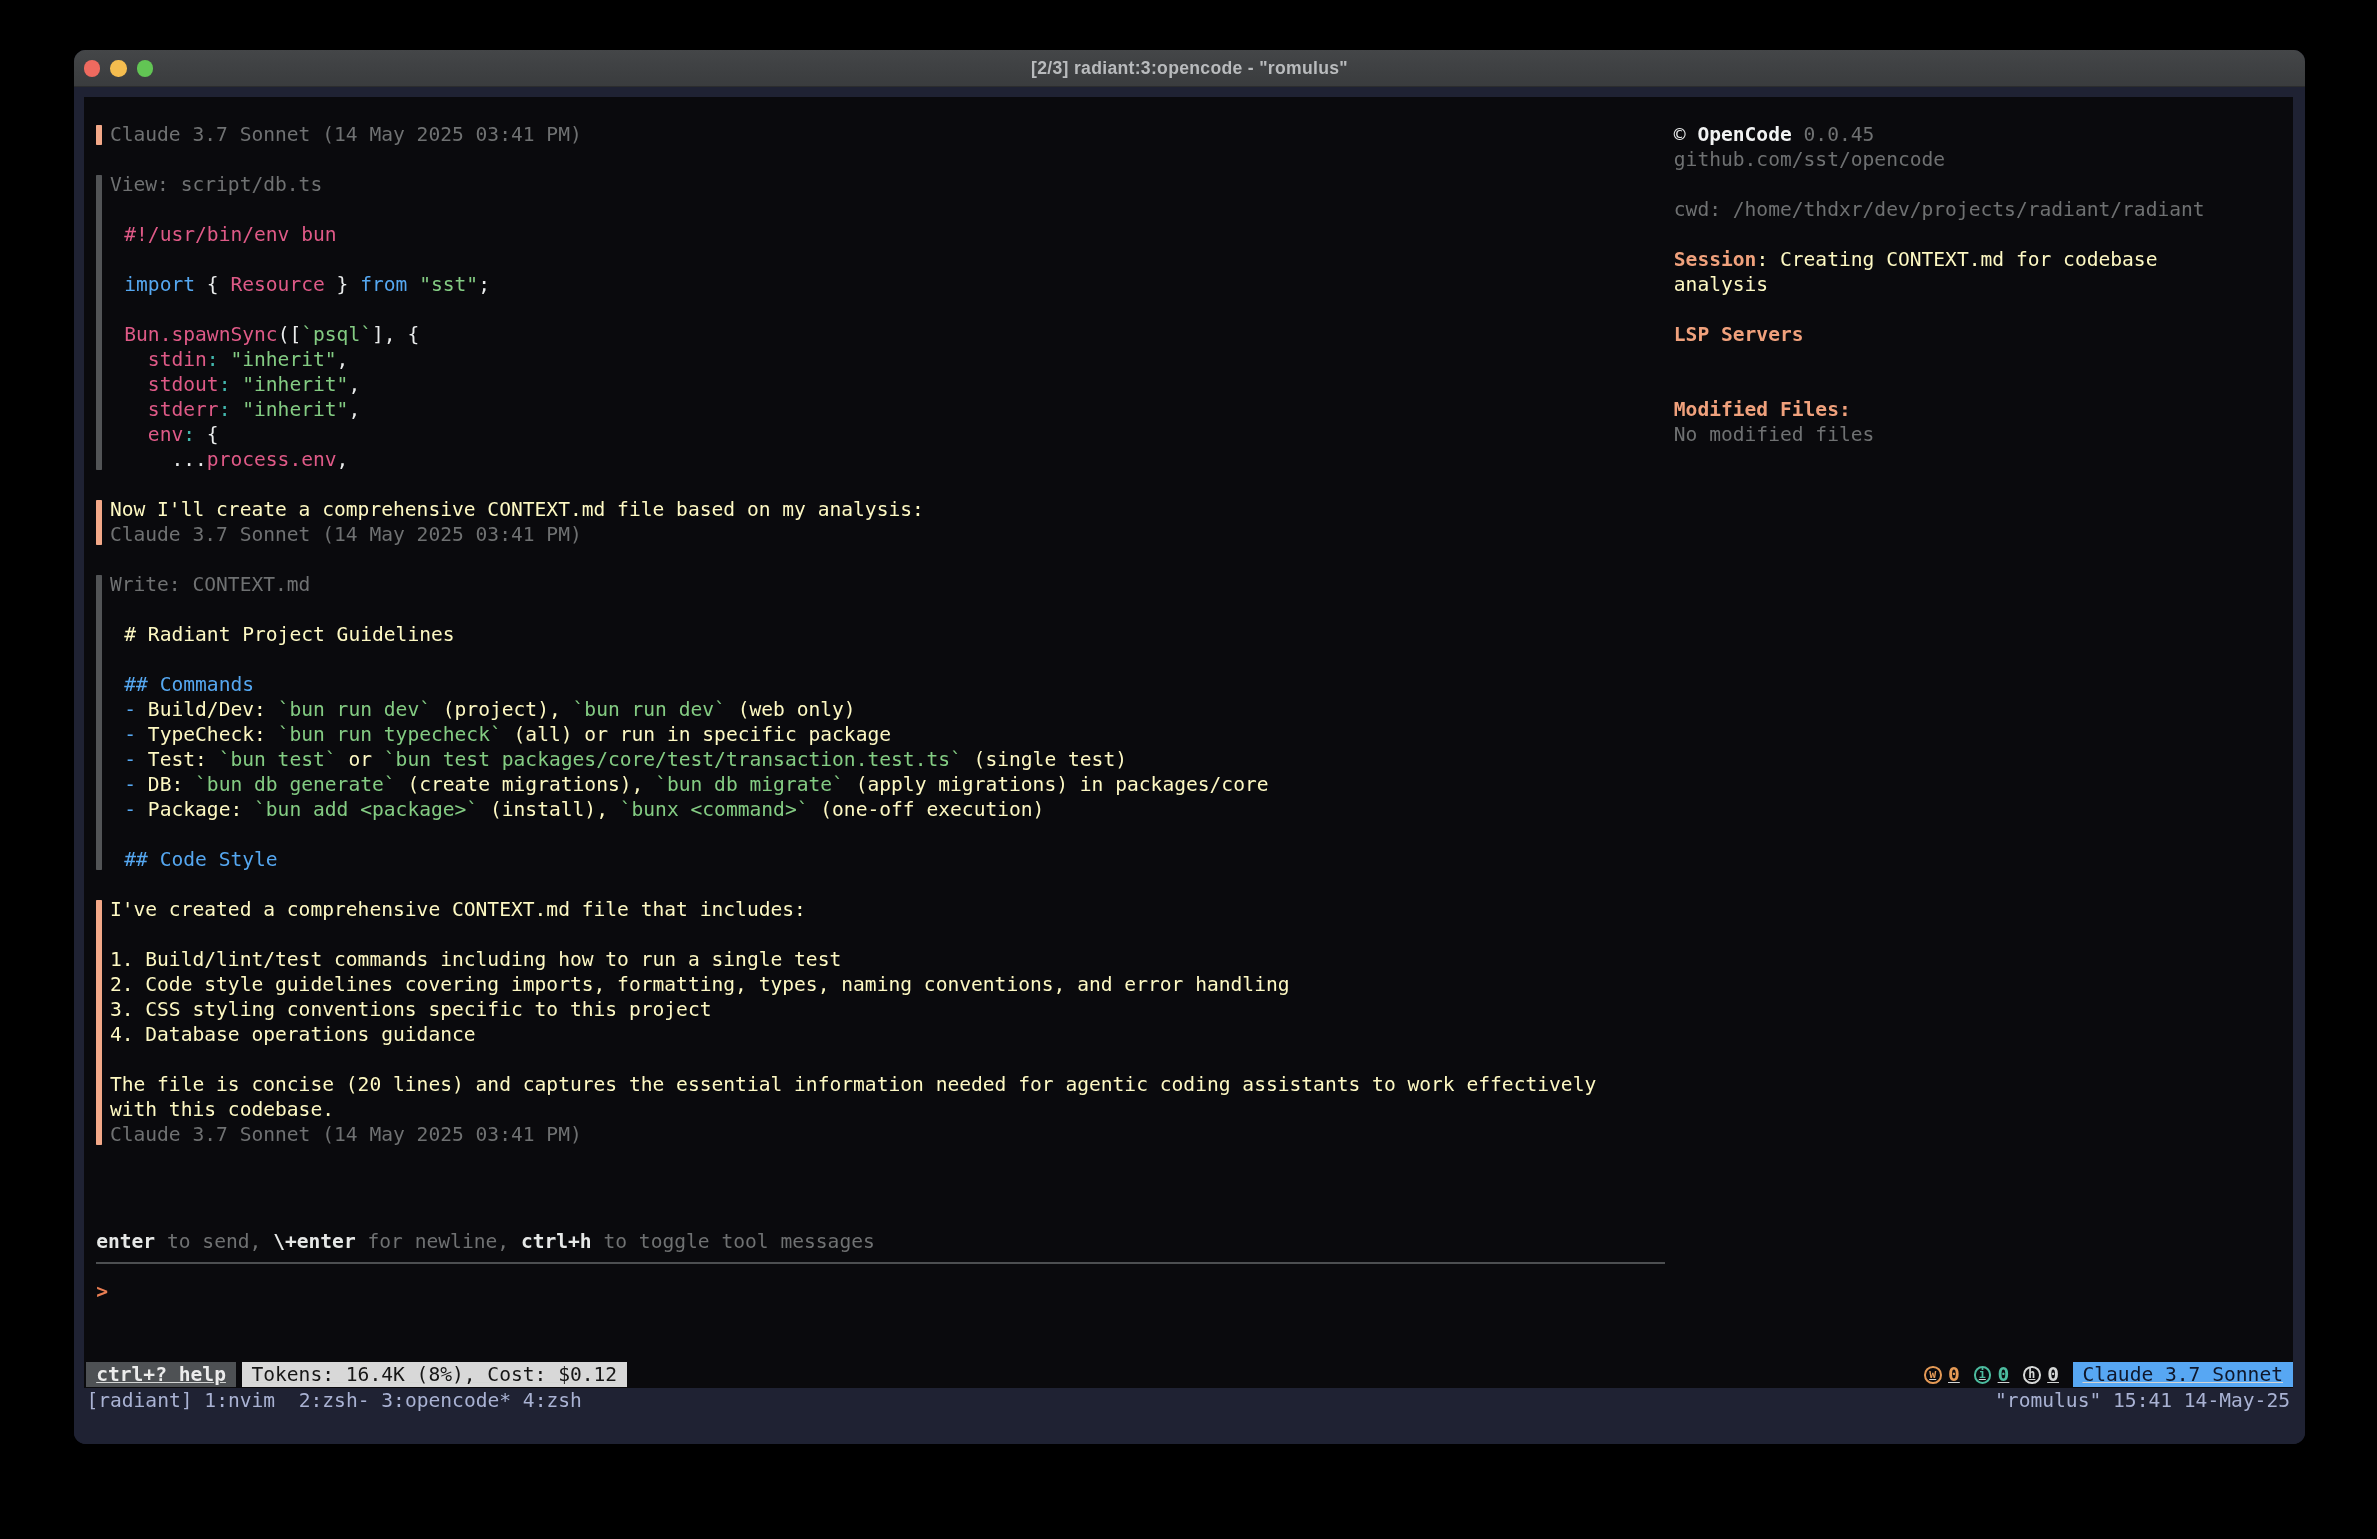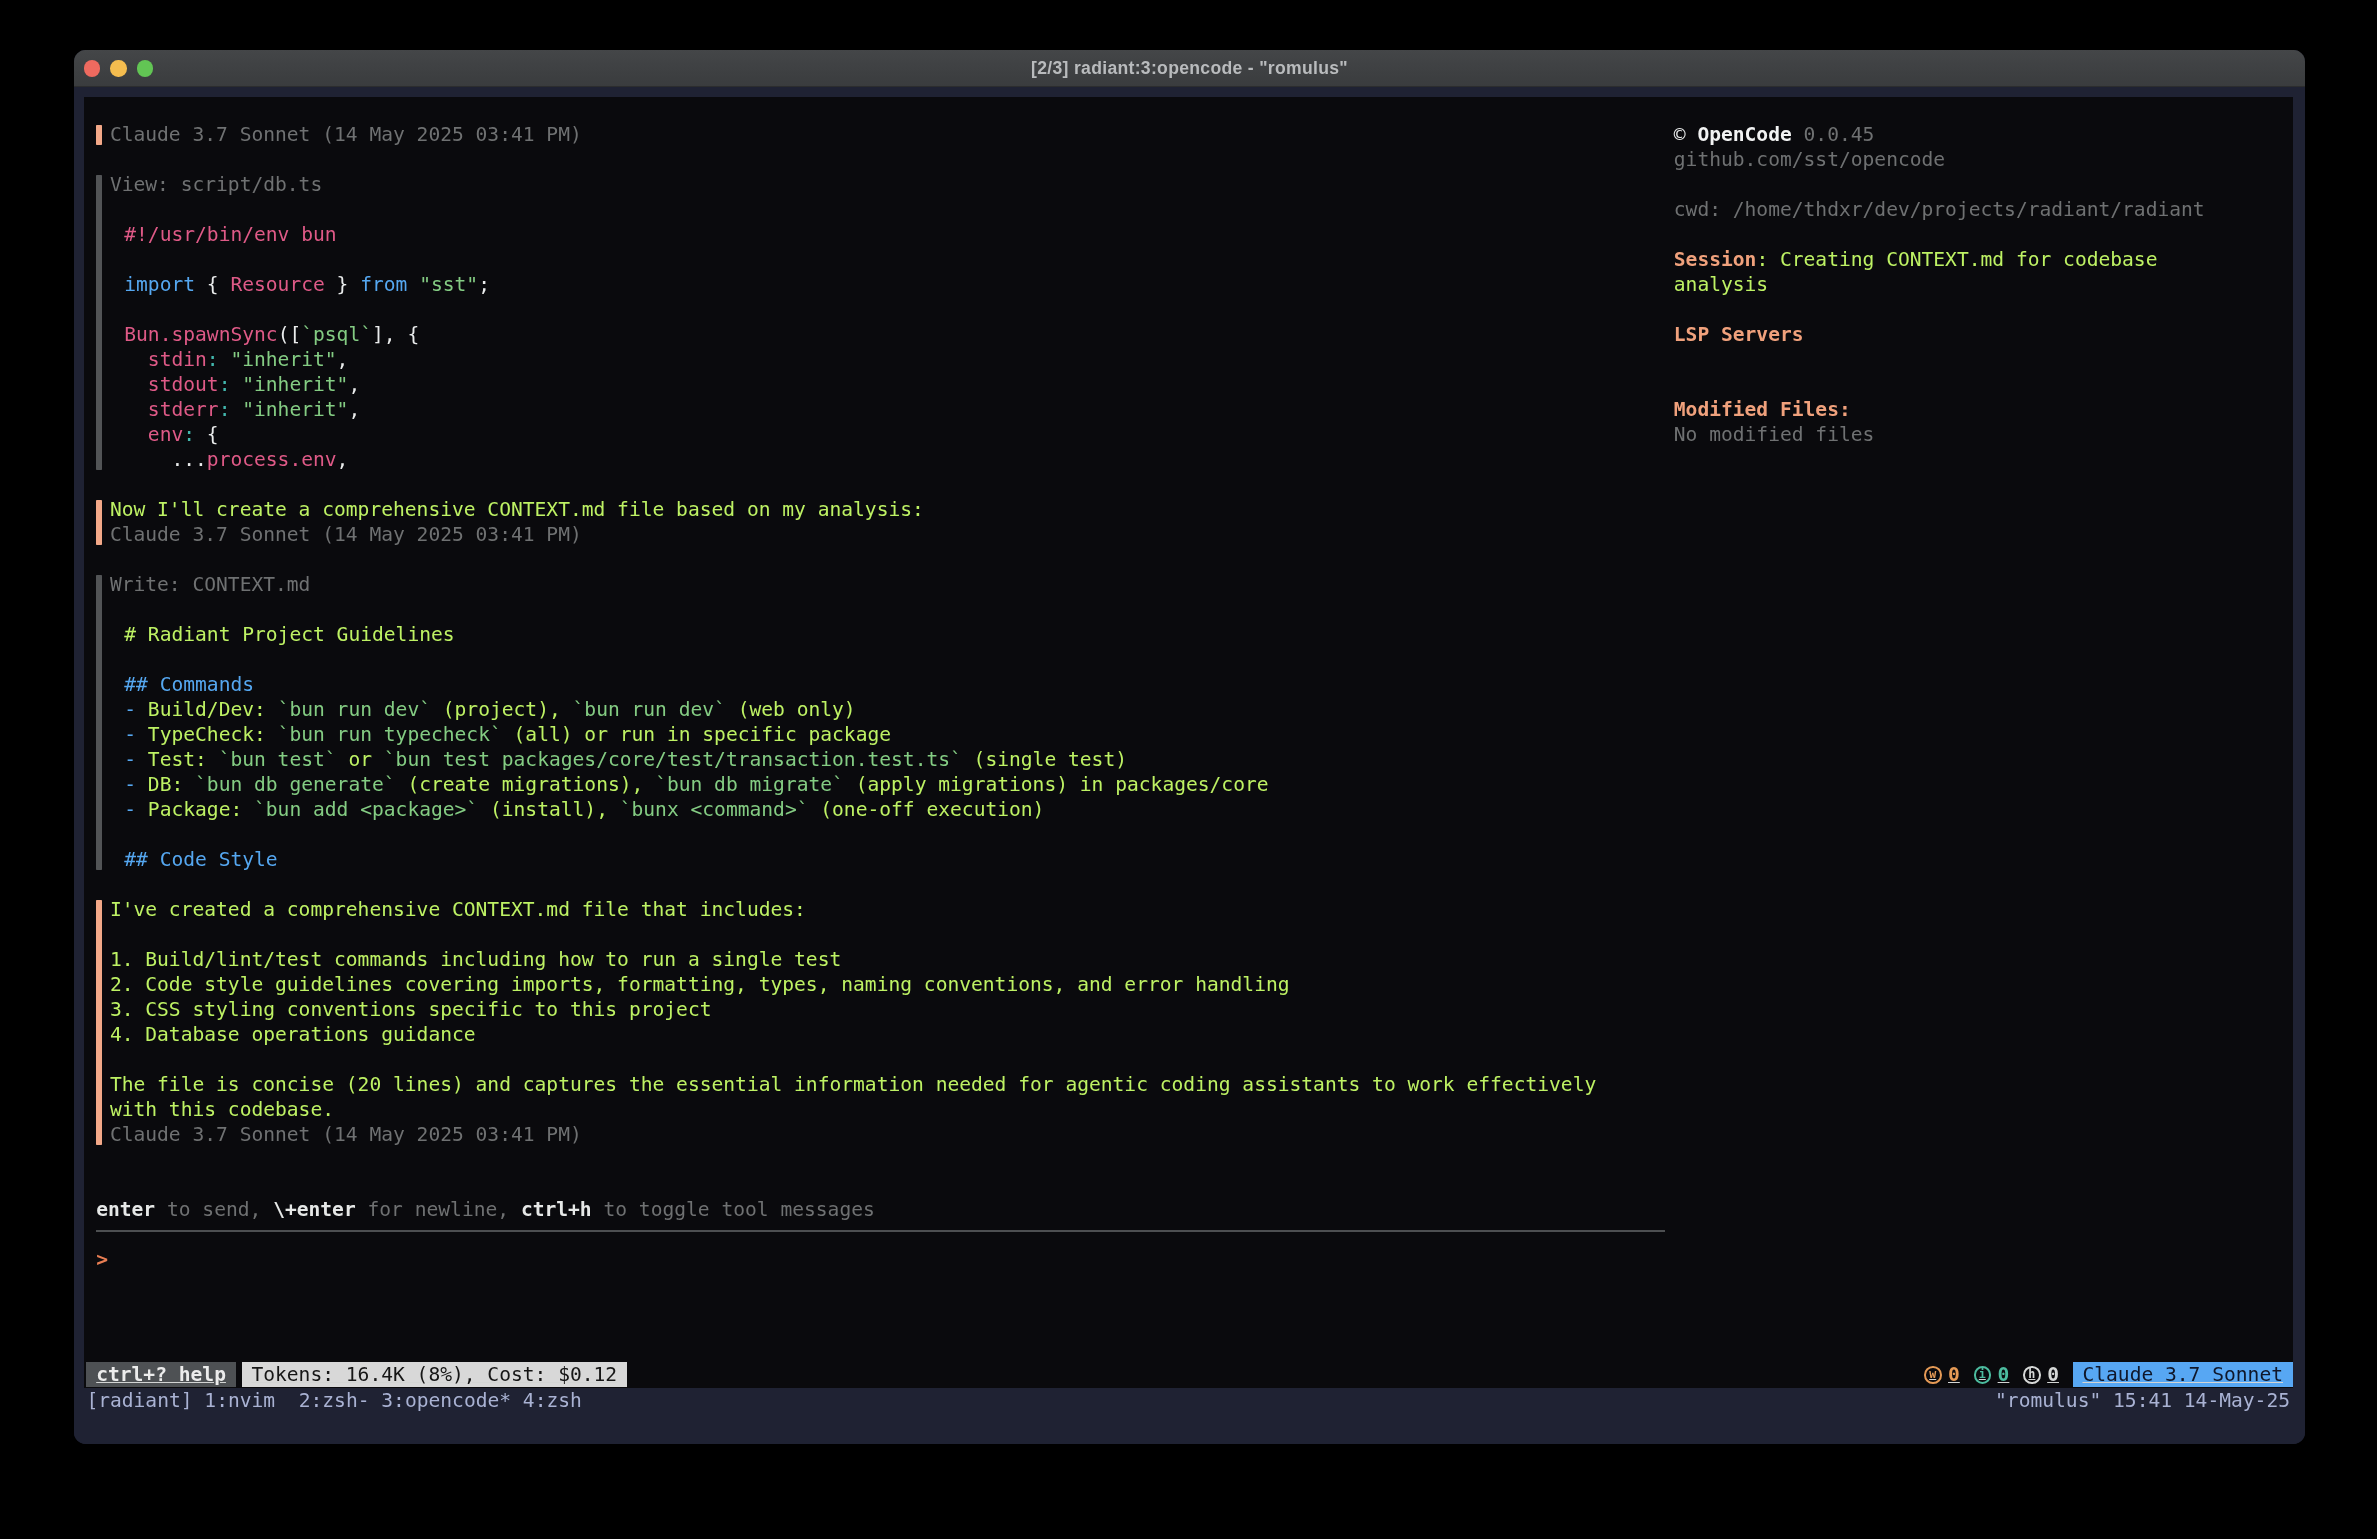--- a/index.html
+++ b/index.html
@@ -33,29 +33,29 @@
   .row { height:25px; line-height:25px; white-space:pre; font-size:19.6px; }
   .row.ind { padding-left:14.4px; }
   .chat    { position:absolute; left:0; top:0; padding-top:25px; width:1585px; }
   .sidebar { position:absolute; left:1590px; top:0; padding-top:25px; width:617px; }
 
   .block { position:relative; margin-left:12.4px; padding-left:13.7px; }
   .block::before { content:""; position:absolute; left:0; top:2.6px; bottom:2.6px; width:5.9px; border-radius:0.7px; }
   .bar-orange::before { background:#f3a888; }
   .bar-gray::before   { background:#525456; }
 
-  .hint-row   { margin-left:12.4px; }
+  .hint-row   { margin-left:12.4px;margin-top:32px; }
   .divider-row{ position:relative; height:25px; margin-left:12.4px; margin-right:3.9px; }
   .divider-row::before { content:""; position:absolute; left:0; right:0; top:7.8px; height:2px; background:#4d4f51; }
   .prompt-row { margin-left:12.4px; }
   .s-prompt   { color:#e97e53; font-weight:bold; }
 
   
   .s-gray   { color:#6f7172; }
-  .s-light  { color:#bef264; }
+  .s-light  { color:#fef9c3; }
   .s-lightb { color:#e6e8e7; font-weight:bold; }
   .s-white  { color:#eaecec; }
   .s-whiteb { color:#f2f3f3; font-weight:bold; }
   .s-pink   { color:#df5a87; }
   .s-green  { color:#84cc83; }
   .s-blue   { color:#55a7f0; }
   .s-teal   { color:#43b8ae; }
   .s-orangeb{ color:#f0a17c; font-weight:bold; }
 
   

